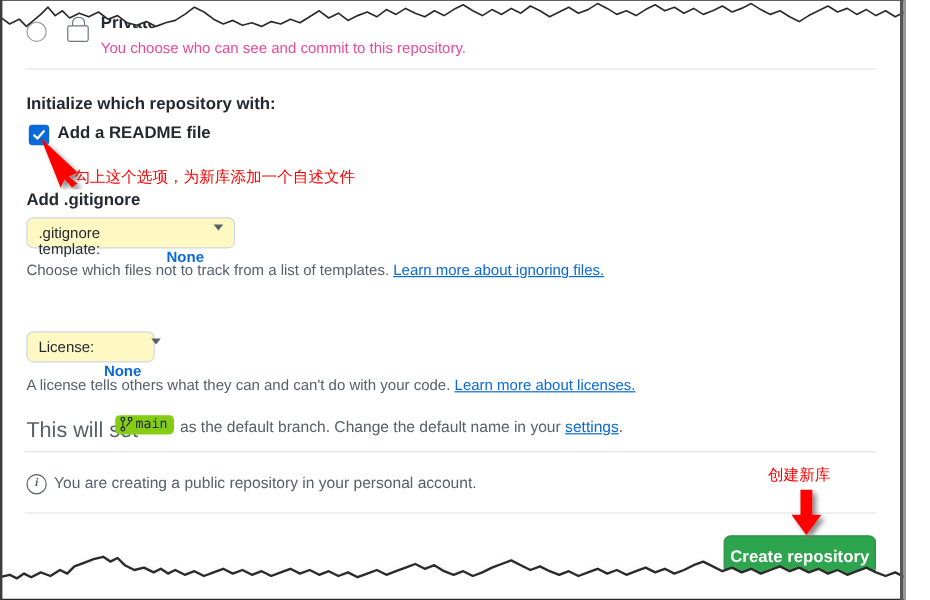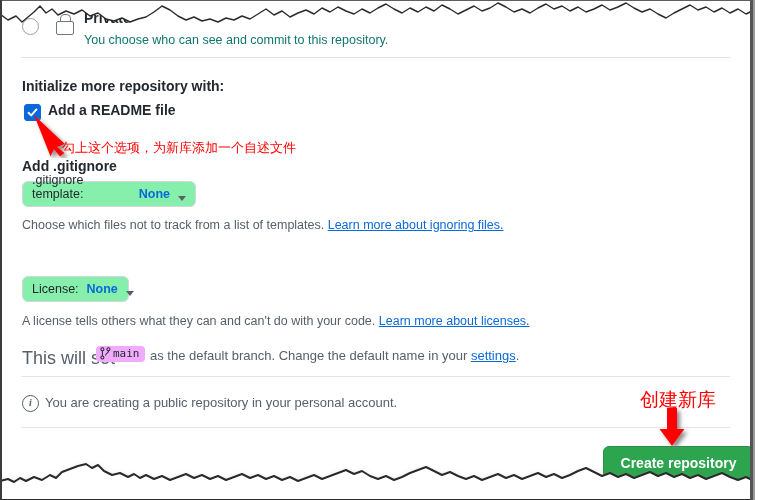--- a/index.html
+++ b/index.html
@@ -53,21 +53,21 @@
   .lock-icon .body{
     position:absolute;left:1px;top:7px;width:16px;height:12px;
     border:1.5px solid #6e7781;border-radius:2px;background:#fff;
   }
   .private-label{
     position:absolute;left:84px;top:10px;
     font-size:14px;font-weight:600;color:#24292f;
   }
   .private-sub{
     position:absolute;left:84px;top:33px;
-    font-size:12.5px;color:#0f766e;
+    font-size:12.5px;color:#ec4899;
   }
 
   .divider{
     position:absolute;background:#e1e4e8;height:1px;
   }
 
   .section-title{
     position:absolute;font-size:14px;font-weight:700;color:#24292f;
   }
 
@@ -81,69 +81,69 @@
     font-size:14px;font-weight:600;color:#24292f;
   }
   .helper{
     position:absolute;font-size:12.5px;color:#57606a;
   }
   .lnk{color:#0969da;text-decoration:underline;}
 
   .dropdown{
     position:absolute;
     border:1px solid #d0d7de;border-radius:6px;
-    background:#86efac;
+    background:#fef9c3;
     font-size:12.5px;color:#24292f;
     padding:5px 9px;
-    display:flex;align-items:flex-end;gap:8px;
+    display:flex;align-items:flex-start;gap:8px;
     box-sizing:border-box;
     height:26px;
   }
   .dropdown .val{color:#0969da;font-weight:600;margin-top:20px;}
   .caret{
     width:0;height:0;border-left:4px solid transparent;
     border-right:4px solid transparent;border-top:5px solid #57606a;
     display:inline-block;
   }
 
   .branch-badge{
     position:absolute;left:96px;top:346px;
-    background:#f0abfc;border-radius:4px;
+    background:#84cc16;border-radius:4px;
     padding:1px 5px 2px 4px;
     display:flex;align-items:center;gap:2px;
     font-family:"DejaVu Sans Mono","Liberation Mono",monospace;
     font-size:11px;color:#24292f;
   }
 
   .info-icon{
     position:absolute;left:22px;top:395px;width:15px;height:15px;
     border:1.3px solid #57606a;border-radius:50%;
     color:#57606a;font-size:10px;line-height:13px;text-align:center;
     font-family:"Liberation Serif",serif;font-style:italic;font-weight:700;
   }
 
   .create-btn{
-    position:absolute;left:603px;top:446px;width:151px;height:33px;
+    position:absolute;left:603px;top:446px;width:127px;height:33px;
     background:#2da44e;border:1px solid #2a9147;border-radius:6px;
     color:#fff;font-size:14px;font-weight:700;
     display:flex;align-items:center;justify-content:center;
     box-shadow:0 1px 0 rgba(27,31,36,.1);
     box-sizing:border-box;
   }
 
   
   .anno-cn{
     position:absolute;color:#ff0000;
     font-family:"DejaVu Sans","Liberation Sans",sans-serif;
     font-size:13px;white-space:nowrap;
   }
   .anno-cn-2{
     position:absolute;color:#ff0000;
     font-family:"DejaVu Sans","Liberation Sans",sans-serif;
-    font-size:19px;white-space:nowrap;
+    font-size:13px;white-space:nowrap;
   }
   .arrow-svg{position:absolute;pointer-events:none;}
 
   
   .torn{position:absolute;left:0;width:775px;pointer-events:none;z-index:30;}
   .torn-top{top:0;height:52px;}
   .torn-bottom{top:455px;height:45px;}
 </style>
 </head>
 <body>
@@ -155,21 +155,21 @@
     <div class="radio-circle"></div>
     <div class="lock-icon">
       <div class="shackle"></div>
       <div class="body"></div>
     </div>
     <div class="private-label">Private</div>
     <div class="private-sub">You choose who can see and commit to this repository.</div>
 
     <div class="divider" style="left:21px;top:57px;width:709px;"></div>
 
-    <div class="section-title" style="left:22px;top:78px;">Initialize more repository with:</div>
+    <div class="section-title" style="left:22px;top:78px;">Initialize which repository with:</div>
 
     <div class="checkbox">
       <svg width="13" height="13" viewBox="0 0 13 13">
         <path d="M2.5 6.8 L5.2 9.4 L10.5 3.4" fill="none" stroke="#ffffff" stroke-width="1.9" stroke-linecap="round" stroke-linejoin="round"></path>
       </svg>
     </div>
     <div class="check-label">Add a README file</div>
 
     <div class="section-title" style="left:22px;top:158px;">Add .gitignore</div>
     <div class="dropdown" style="left:22px;top:181px;width:174px;">

